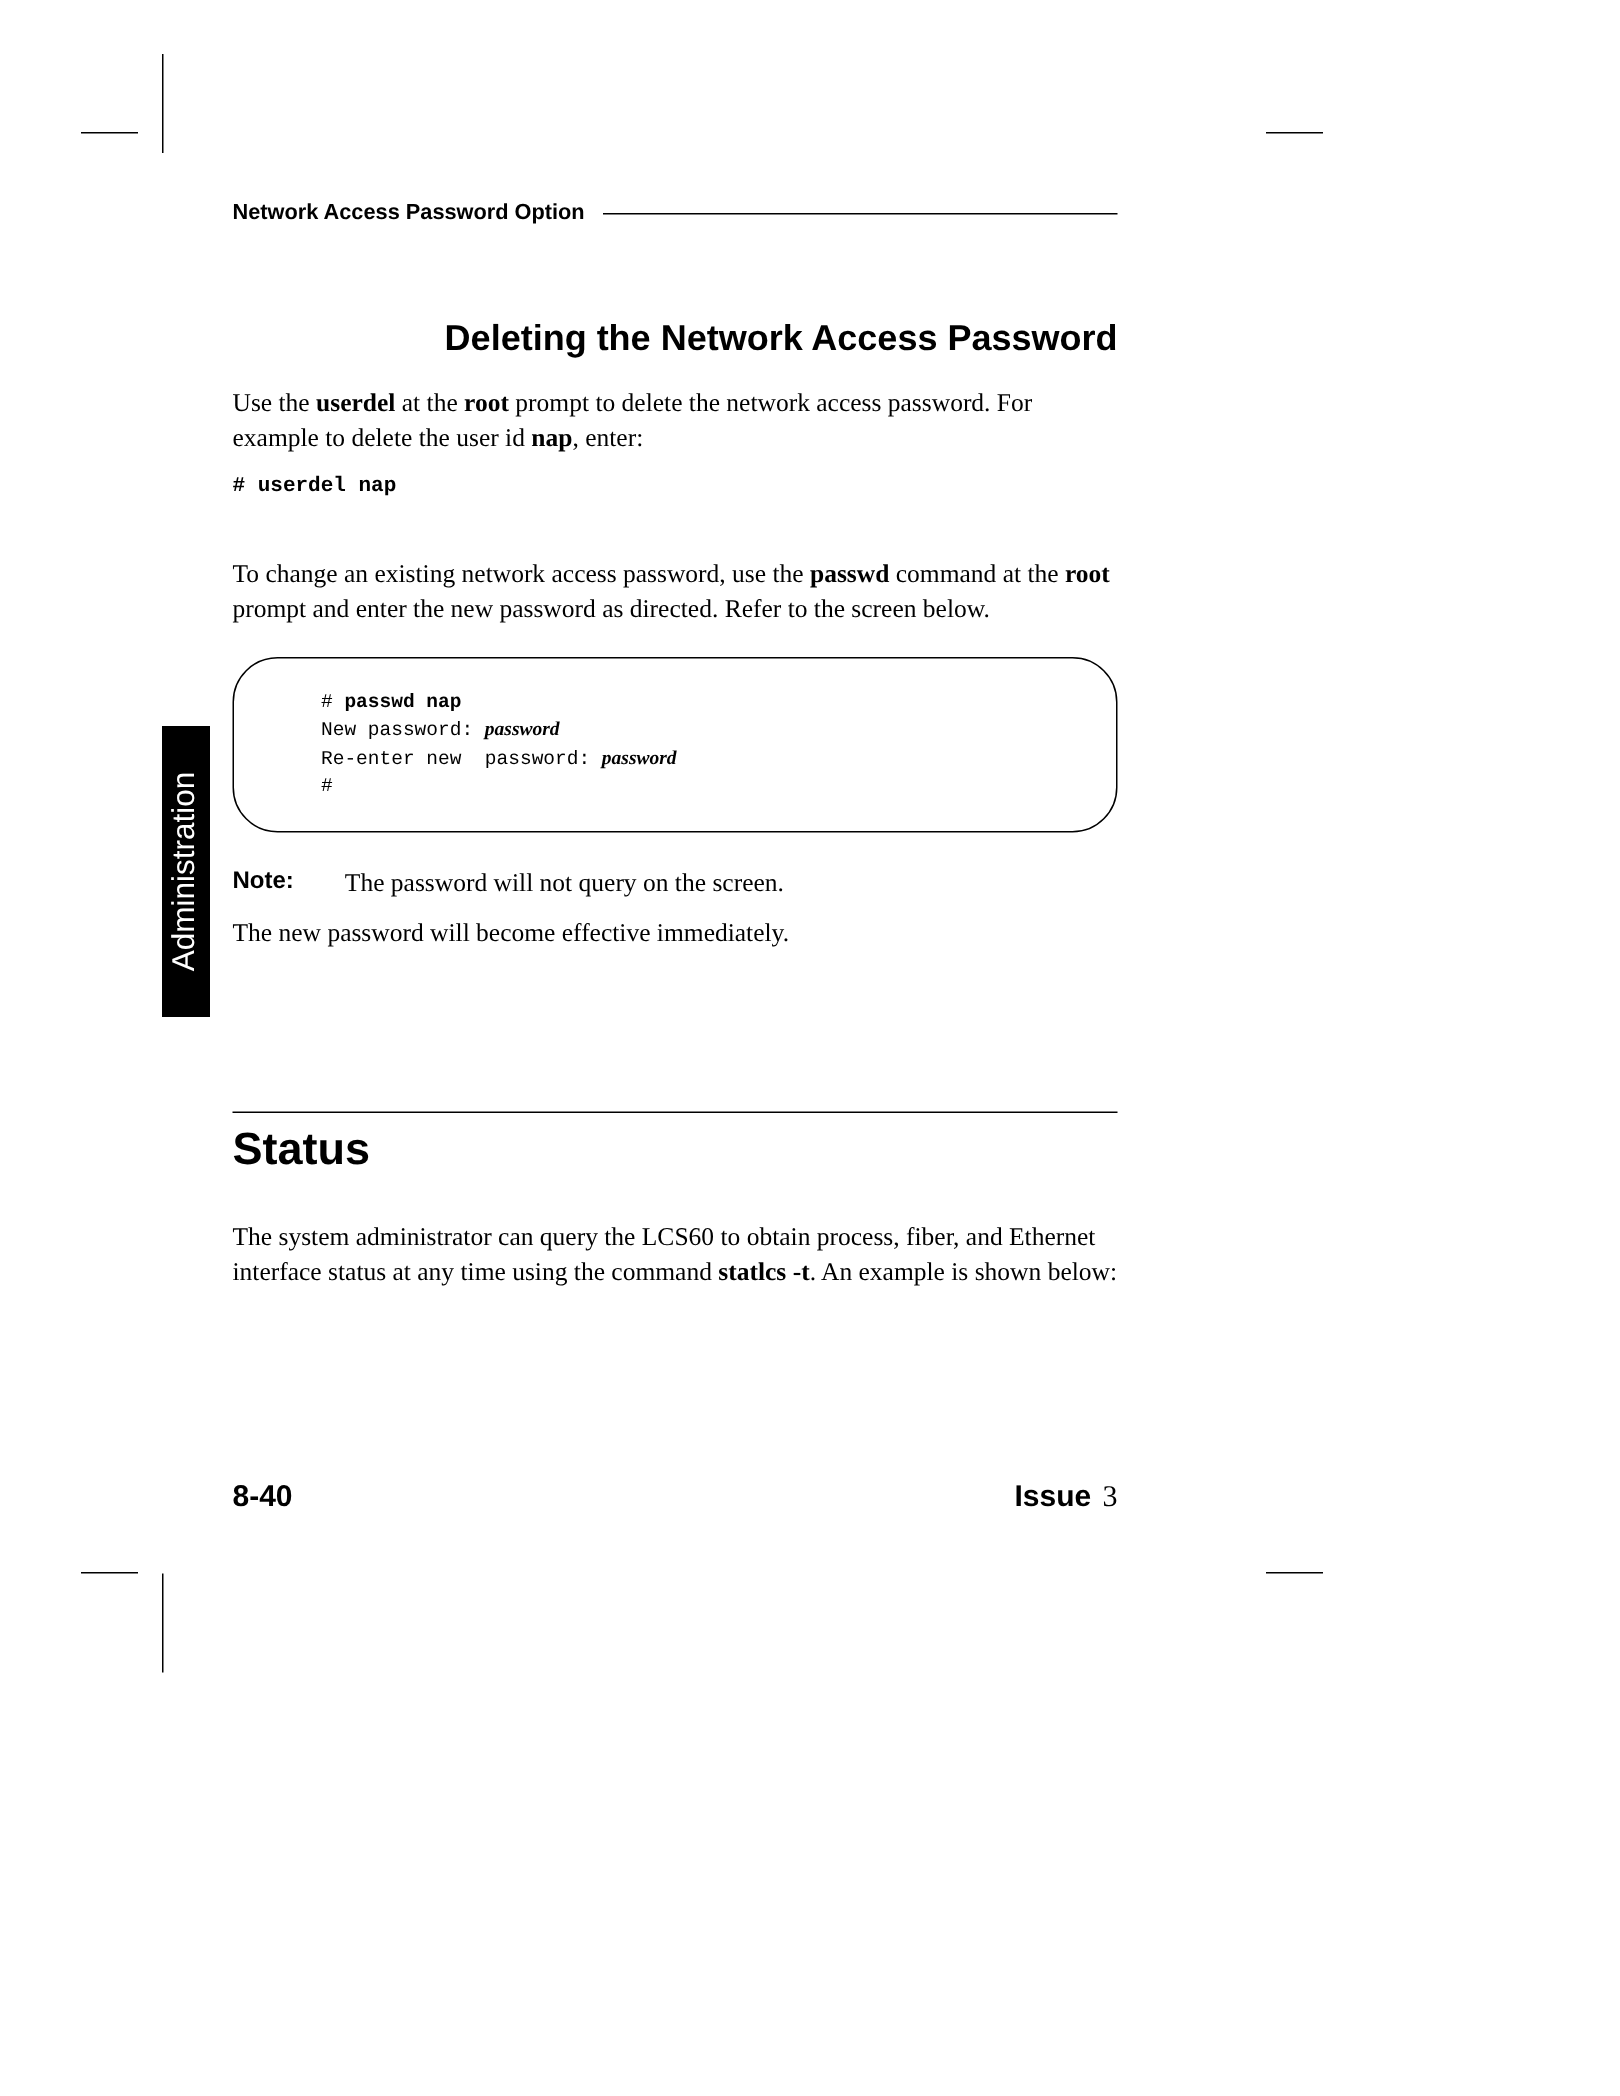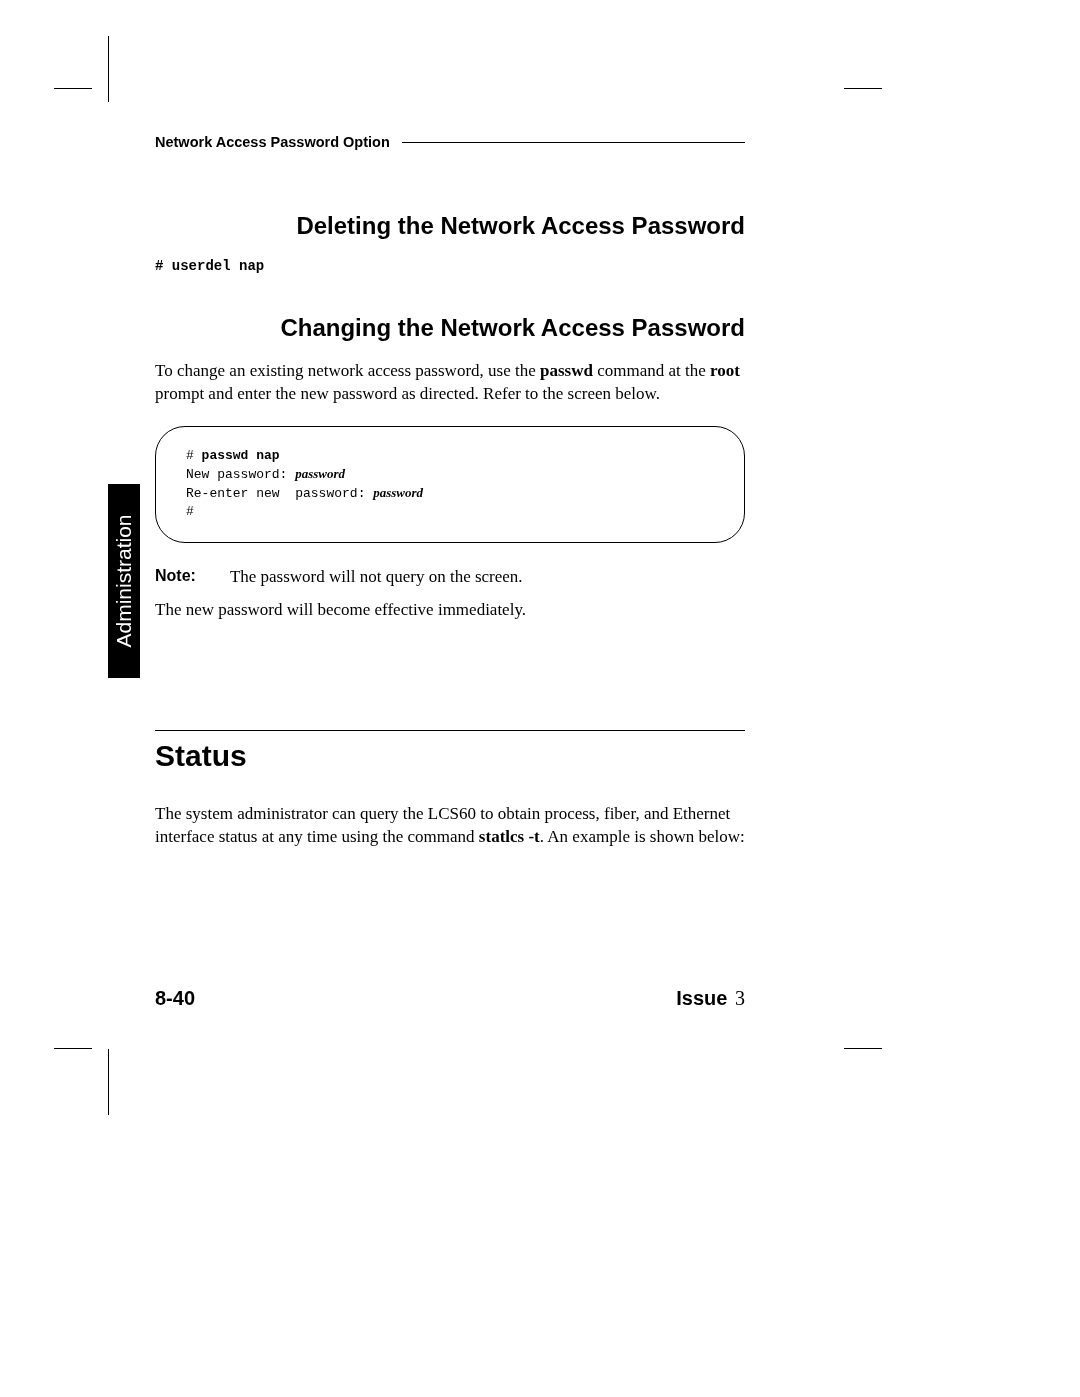--- a/index.html
+++ b/index.html
@@ -84,21 +84,21 @@
     border: 1.6px solid #000;
     border-radius: 30px;
     padding: 20px 30px 20px 30px;
     margin: 20px 0 24px 0;
     font-family: "Courier New", Courier, monospace;
     font-size: 13px;
     line-height: 1.4;
   }
   .terminal .t-bold { font-weight: bold; }
   .terminal .t-italic { font-style: italic; font-family: "Times New Roman", serif; font-weight: bold;}
-  .terminal .t-line { white-space: pre; }
+  .terminal .t-line { white-space: pre; margin-left: 28px; }
 
   .note-row {
     display: flex;
     gap: 34px;
     margin-bottom: 12px;
   }
   .note-row .note-label {
     font-family: Arial, Helvetica, sans-serif;
     font-weight: bold;
     font-size: 16px;
@@ -173,23 +173,27 @@
   </div>
 
   <div class="content">
 
     <div class="running-head">
       <span class="rh-text">Network Access Password Option</span>
       <span class="rh-line"></span>
     </div>
 
     <h2 class="section">Deleting the Network Access Password</h2>
+    <div class="body-text">
+      <p>
+        <span>Use the </span><b>userdel</b><span> at the </span><b>root</b><span> prompt to delete the network access password.  For example to delete the user id </span><b>nap</b><span>, enter:</span>
+      </p>
+    </div>
     <div class="cmdline"># userdel nap</div>
 
-    <h2 class="section">Changing the Network Access Password</h2>
     <div class="body-text">
       <p>
         <span>To change an existing network access password, use the </span><b>passwd</b><span> command at the </span><b>root</b><span> prompt and enter the new password as directed.  Refer to the screen below.</span>
       </p>
     </div>
 
     <div class="terminal">
       <div class="t-line"><span># </span><span class="t-bold">passwd nap</span></div>
       <div class="t-line"><span>New password: </span><span class="t-italic">password</span></div>
       <div class="t-line"><span>Re-enter new  password: </span><span class="t-italic">password</span></div>

